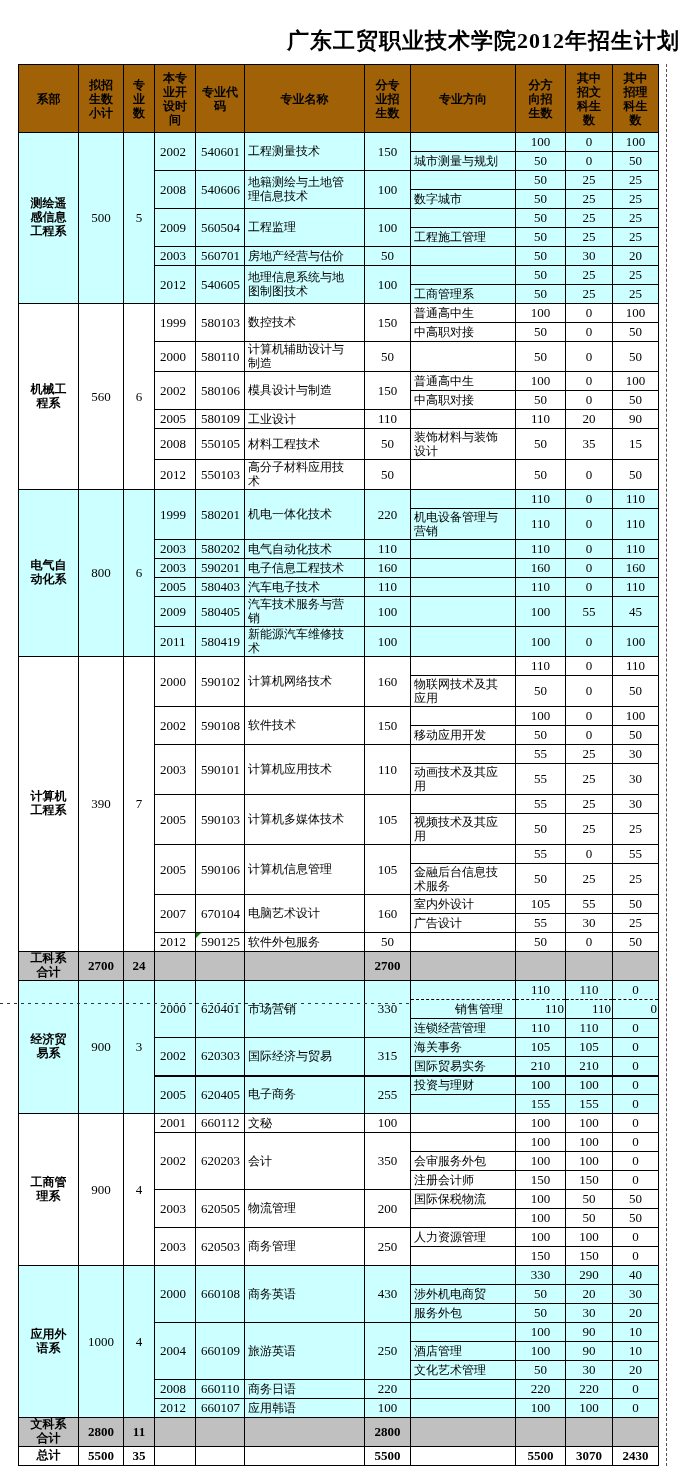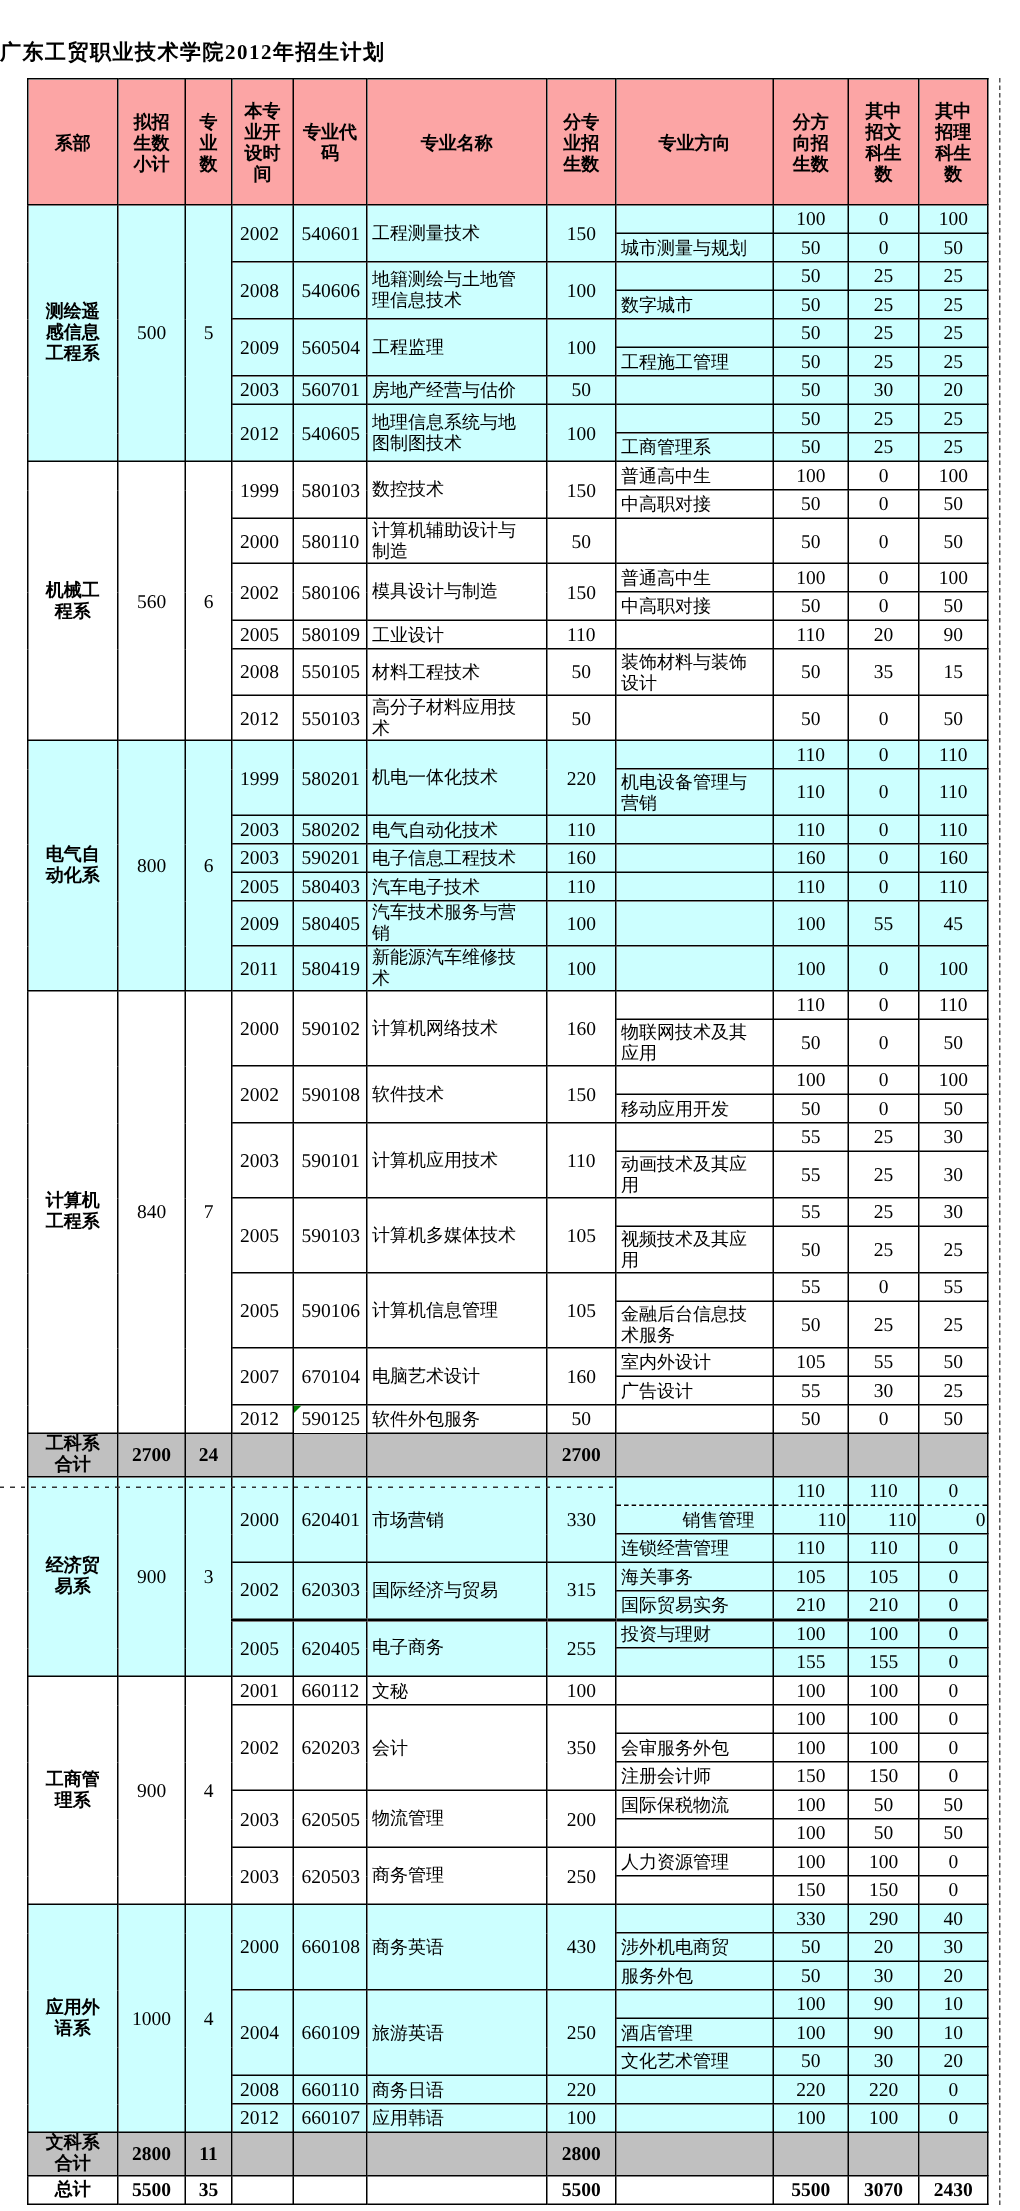--- a/index.html
+++ b/index.html
@@ -1,21 +1,21 @@
 <!DOCTYPE html>
 <html><head>
 <meta charset="utf-8">
 <style>
   html,body{margin:0;padding:0;background:#ffffff;}
   body{width:680px;height:1474px;font-family:"Liberation Serif","DejaVu Serif",serif;color:#000;}
-  .title{margin:26px 0 8px 0;text-align:left;font-size:14px;font-weight:bold;letter-spacing:1px;}
+  .title{margin:26px 0 8px 0;text-align:right;font-size:22px;font-weight:bold;letter-spacing:1px;}
   .twrap{position:relative;margin-left:18px;width:641px;}
   table{border-collapse:collapse;table-layout:fixed;width:640px;}
   th,td{border:1px solid #000;overflow:hidden;word-break:break-all;box-sizing:border-box;}
-  th{background:#fca5a5;font-weight:bold;font-size:12px;line-height:14px;height:84px;padding:2px 3px;text-align:center;vertical-align:middle;}
+  th{background:#a16207;font-weight:bold;font-size:12px;line-height:14px;height:68px;padding:2px 3px;text-align:center;vertical-align:middle;}
   th.thw2{padding:2px 8px;}
   td{height:19px;font-size:12px;line-height:14px;vertical-align:middle;padding:1px 2px;}
   .bg-cyan td{background:#ccffff;}
   .bg-white td{background:#ffffff;}
   .bg-gray td{background:#c0c0c0;font-weight:bold;margin-left:32px;}
   .sumrow td{font-weight:bold;}
   .c-dept{font-weight:bold;text-align:center;padding:0 10px;font-size:12px;font-family:Liberation Mono, monospace;}
   .c-num{text-align:center;font-size:13px;padding:1px 1px;}
   .c-year,.c-code{text-align:left;font-size:13px;padding:1px 2px 1px 5px;}
   .c-name{text-align:left;padding:0 12px 1px 3px;}
@@ -282,21 +282,21 @@
           <td class="c-code">580419</td>
           <td class="c-name">新能源汽车维修技术</td>
           <td class="c-num">100</td>
           <td class="c-dir"></td>
           <td class="c-num">100</td>
           <td class="c-num">0</td>
           <td class="c-num">100</td>
         </tr>
         <tr class="bg-white">
           <td class="c-dept" rowspan="13">计算机工程系</td>
-          <td class="c-num" rowspan="13">840</td>
+          <td class="c-num" rowspan="13">390</td>
           <td class="c-num" rowspan="13">7</td>
           <td class="c-year" rowspan="2">2000</td>
           <td class="c-code" rowspan="2">590102</td>
           <td class="c-name" rowspan="2">计算机网络技术</td>
           <td class="c-num" rowspan="2">160</td>
           <td class="c-dir"></td>
           <td class="c-num">110</td>
           <td class="c-num">0</td>
           <td class="c-num">110</td>
         </tr>

